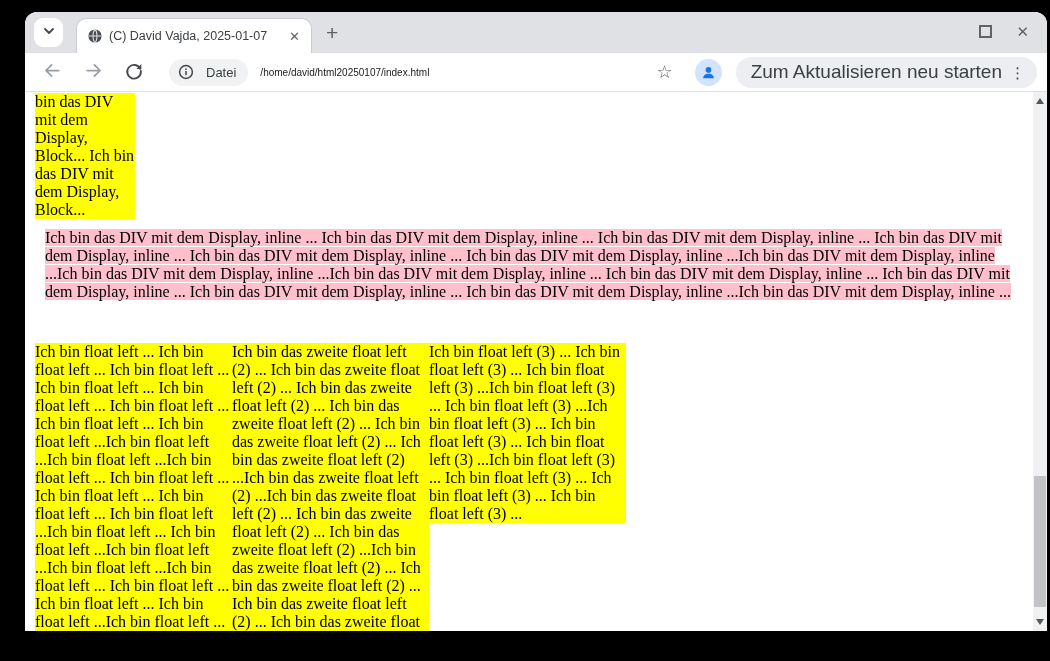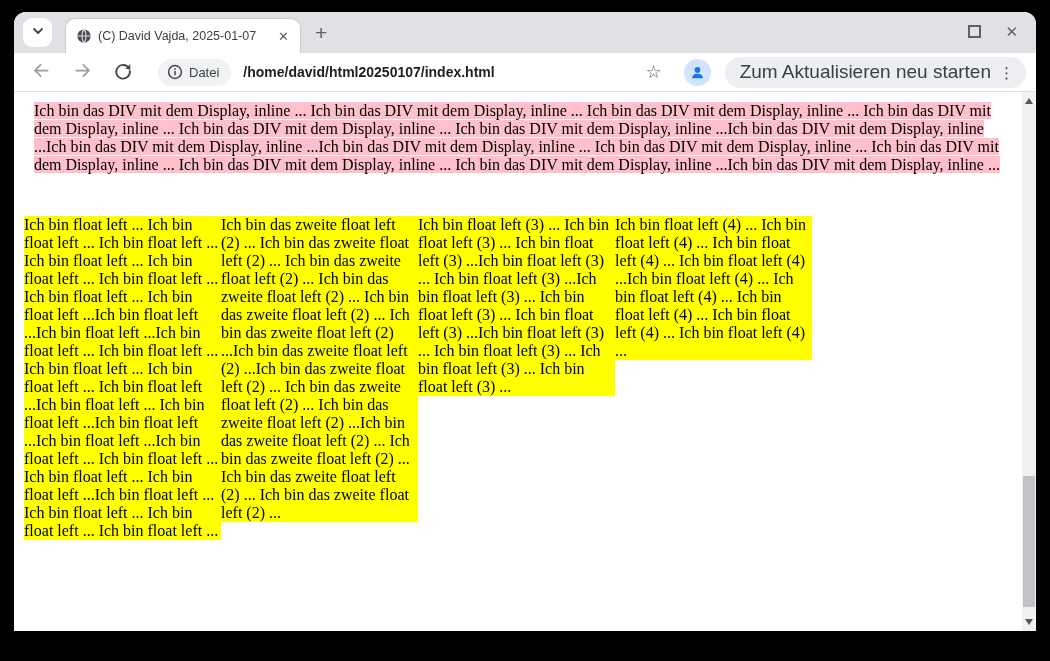--- a/index.html
+++ b/index.html
@@ -1,40 +1,40 @@
 <!DOCTYPE html>
 <html><head>
 <meta charset="utf-8">
 <style>
   html,body{margin:0;padding:0;width:1050px;height:661px;background:#000;overflow:hidden;
     font-family:"Liberation Sans",sans-serif;}
-  .window{position:absolute;left:14px;top:12px;width:1022px;height:619px;background:#fff;
+  .window{position:absolute;left:25px;top:12px;width:1022px;height:619px;background:#fff;
     border-radius:12px 12px 0 0;overflow:hidden;}
   
   .tabstrip{position:relative;height:41px;background:#dfe1e5;display:flex;align-items:flex-end;}
   .tab-search{width:29px;height:29px;border:none;border-radius:9px;background:#fff;
     margin:0 4px 6px 9px;display:flex;align-items:center;justify-content:center;cursor:pointer;}
   .tab{height:34px;width:216px;background:#fff;border:1px solid #c8cbd0;border-bottom:none;
     border-radius:10px 10px 0 0;display:flex;align-items:center;padding:0 8px 0 10px;margin-left:9px;}
   .tab-title{flex:1;font-size:12.5px;color:#3c4043;white-space:nowrap;overflow:hidden;margin:0 6px;}
   .tab-close{font-size:13px;color:#5f6368;padding:1px 3px;border-radius:4px;cursor:pointer;line-height:1;}
   .new-tab{border:none;background:none;font-size:21px;color:#5f6368;margin:0 0 8px 8px;
     line-height:1;cursor:pointer;padding:2px 6px;}
   .win-controls{position:absolute;right:18px;top:0;height:38px;display:flex;align-items:center;gap:24px;}
   .wc-min{width:12px;height:2px;background:#5f6368;margin-top:8px;}
   .wc-max{width:9px;height:9px;border:2px solid #5f6368;}
   .wc-close{font-size:15px;color:#5f6368;line-height:1;}
   
   .toolbar{height:38px;background:#fff;border-bottom:1px solid #dcdee1;display:flex;align-items:center;
     padding:0 10px 0 14px;}
   .nav-btn{border:none;background:none;padding:3px;margin-right:14px;display:flex;cursor:pointer;}
-  .chip{display:flex;align-items:center;gap:6px;background:#f0f2f3;border-radius:14px;height:27px;
+  .chip{display:flex;align-items:center;gap:12px;background:#f0f2f3;border-radius:14px;height:27px;
     padding:0 12px 0 9px;margin-left:8px;}
   .chip-label{font-size:13px;color:#3c4043;}
-  .url{font-size:14px;color:#202124;margin-left:12px;white-space:nowrap;font-weight:bold;}
+  .url{font-size:10px;color:#202124;margin-left:12px;white-space:nowrap;}
   .spacer{flex:1;}
   .star-btn{border:none;background:none;font-size:18px;color:#5f6368;cursor:pointer;padding:2px 4px;margin-right:18px;line-height:1;}
   .avatar{width:27px;height:27px;border-radius:50%;background:#d2e3fc;display:flex;align-items:center;
     justify-content:center;margin-right:14px;cursor:pointer;}
   .restart{display:flex;align-items:center;background:#eceef1;border-radius:16px;height:31px;
     padding:0 4px 0 15px;cursor:pointer;}
   .restart-label{font-size:19px;color:#3c4043;}
   .dots{font-size:15px;color:#3c4043;padding:0 8px;line-height:1;}
   
   .content{position:relative;height:539px;background:#fff;overflow:hidden;
@@ -130,25 +130,25 @@
       </span>
     </div>
     <div class="restart">
       <span class="restart-label">Zum Aktualisieren neu starten</span>
       <span class="dots">⋮</span>
     </div>
   </div>
 
   <div class="content">
     <div class="page">
+      <div class="block-div">bin das DIV mit dem Display, Block... Ich bin das DIV mit dem Display, Block...</div>
       <div class="inline-wrap"><span class="inline-span">Ich bin das DIV mit dem Display, inline ... Ich bin das DIV mit dem Display, inline ... Ich bin das DIV mit dem Display, inline ... Ich bin das DIV mit dem Display, inline ... Ich bin das DIV mit dem Display, inline ... Ich bin das DIV mit dem Display, inline ...Ich bin das DIV mit dem Display, inline ...Ich bin das DIV mit dem Display, inline ...Ich bin das DIV mit dem Display, inline ... Ich bin das DIV mit dem Display, inline ... Ich bin das DIV mit dem Display, inline ... Ich bin das DIV mit dem Display, inline ... Ich bin das DIV mit dem Display, inline ...Ich bin das DIV mit dem Display, inline ...</span></div>
       <div class="float-col">Ich bin float left ... Ich bin float left ... Ich bin float left ... Ich bin float left ... Ich bin float left ... Ich bin float left ... Ich bin float left ... Ich bin float left ...Ich bin float left ...Ich bin float left ...Ich bin float left ... Ich bin float left ... Ich bin float left ... Ich bin float left ... Ich bin float left ...Ich bin float left ... Ich bin float left ...Ich bin float left ...Ich bin float left ...Ich bin float left ... Ich bin float left ... Ich bin float left ... Ich bin float left ...Ich bin float left ... Ich bin float left ... Ich bin float left ... Ich bin float left ...</div>
       <div class="float-col">Ich bin das zweite float left (2) ... Ich bin das zweite float left (2) ... Ich bin das zweite float left (2) ... Ich bin das zweite float left (2) ... Ich bin das zweite float left (2) ... Ich bin das zweite float left (2) ...Ich bin das zweite float left (2) ...Ich bin das zweite float left (2) ... Ich bin das zweite float left (2) ... Ich bin das zweite float left (2) ...Ich bin das zweite float left (2) ... Ich bin das zweite float left (2) ... Ich bin das zweite float left (2) ... Ich bin das zweite float left (2) ...</div>
       <div class="float-col">Ich bin float left (3) ... Ich bin float left (3) ... Ich bin float left (3) ...Ich bin float left (3) ... Ich bin float left (3) ...Ich bin float left (3) ... Ich bin float left (3) ... Ich bin float left (3) ...Ich bin float left (3) ... Ich bin float left (3) ... Ich bin float left (3) ... Ich bin float left (3) ...</div>
-      <div class="float-col">Ich bin float left (4) ... Ich bin float left (4) ... Ich bin float left (4) ... Ich bin float left (4) ...Ich bin float left (4) ... Ich bin float left (4) ... Ich bin float left (4) ... Ich bin float left (4) ... Ich bin float left (4) ...</div>
     </div>
     <div class="scrollbar">
       <span class="sb-up"></span>
       <span class="sb-thumb"></span>
       <span class="sb-down"></span>
     </div>
   </div>
 
 </div>
 

